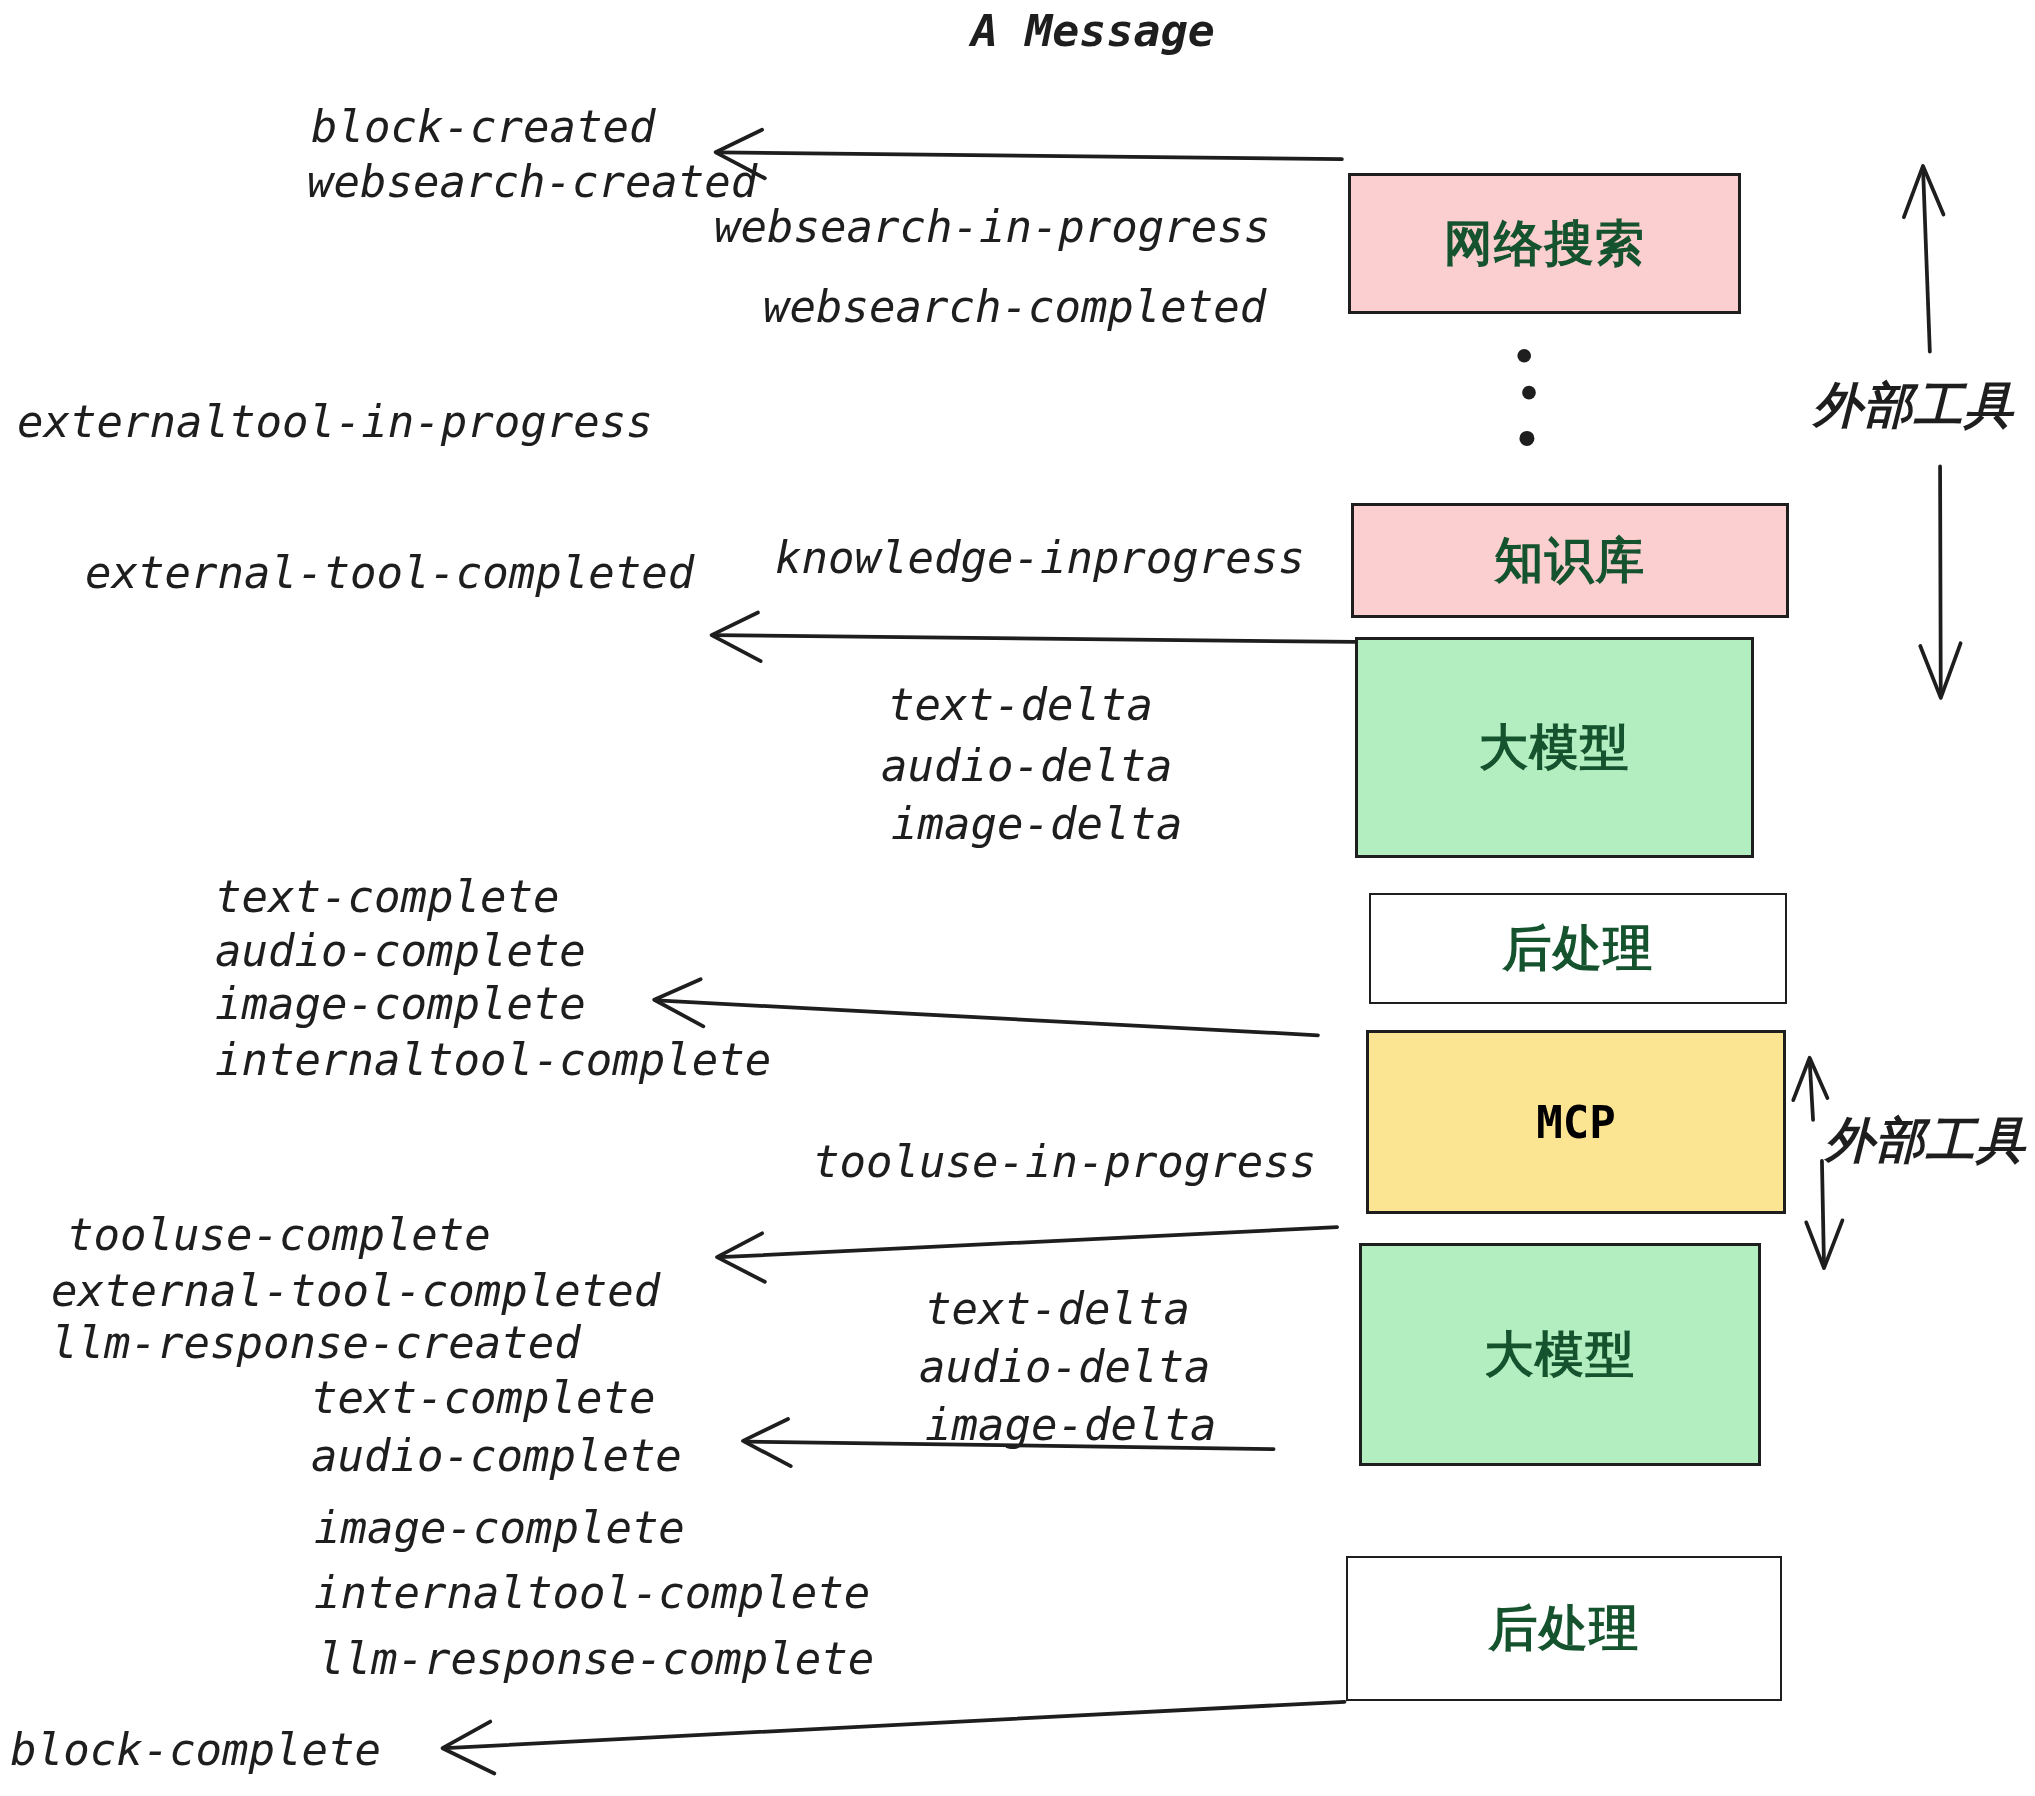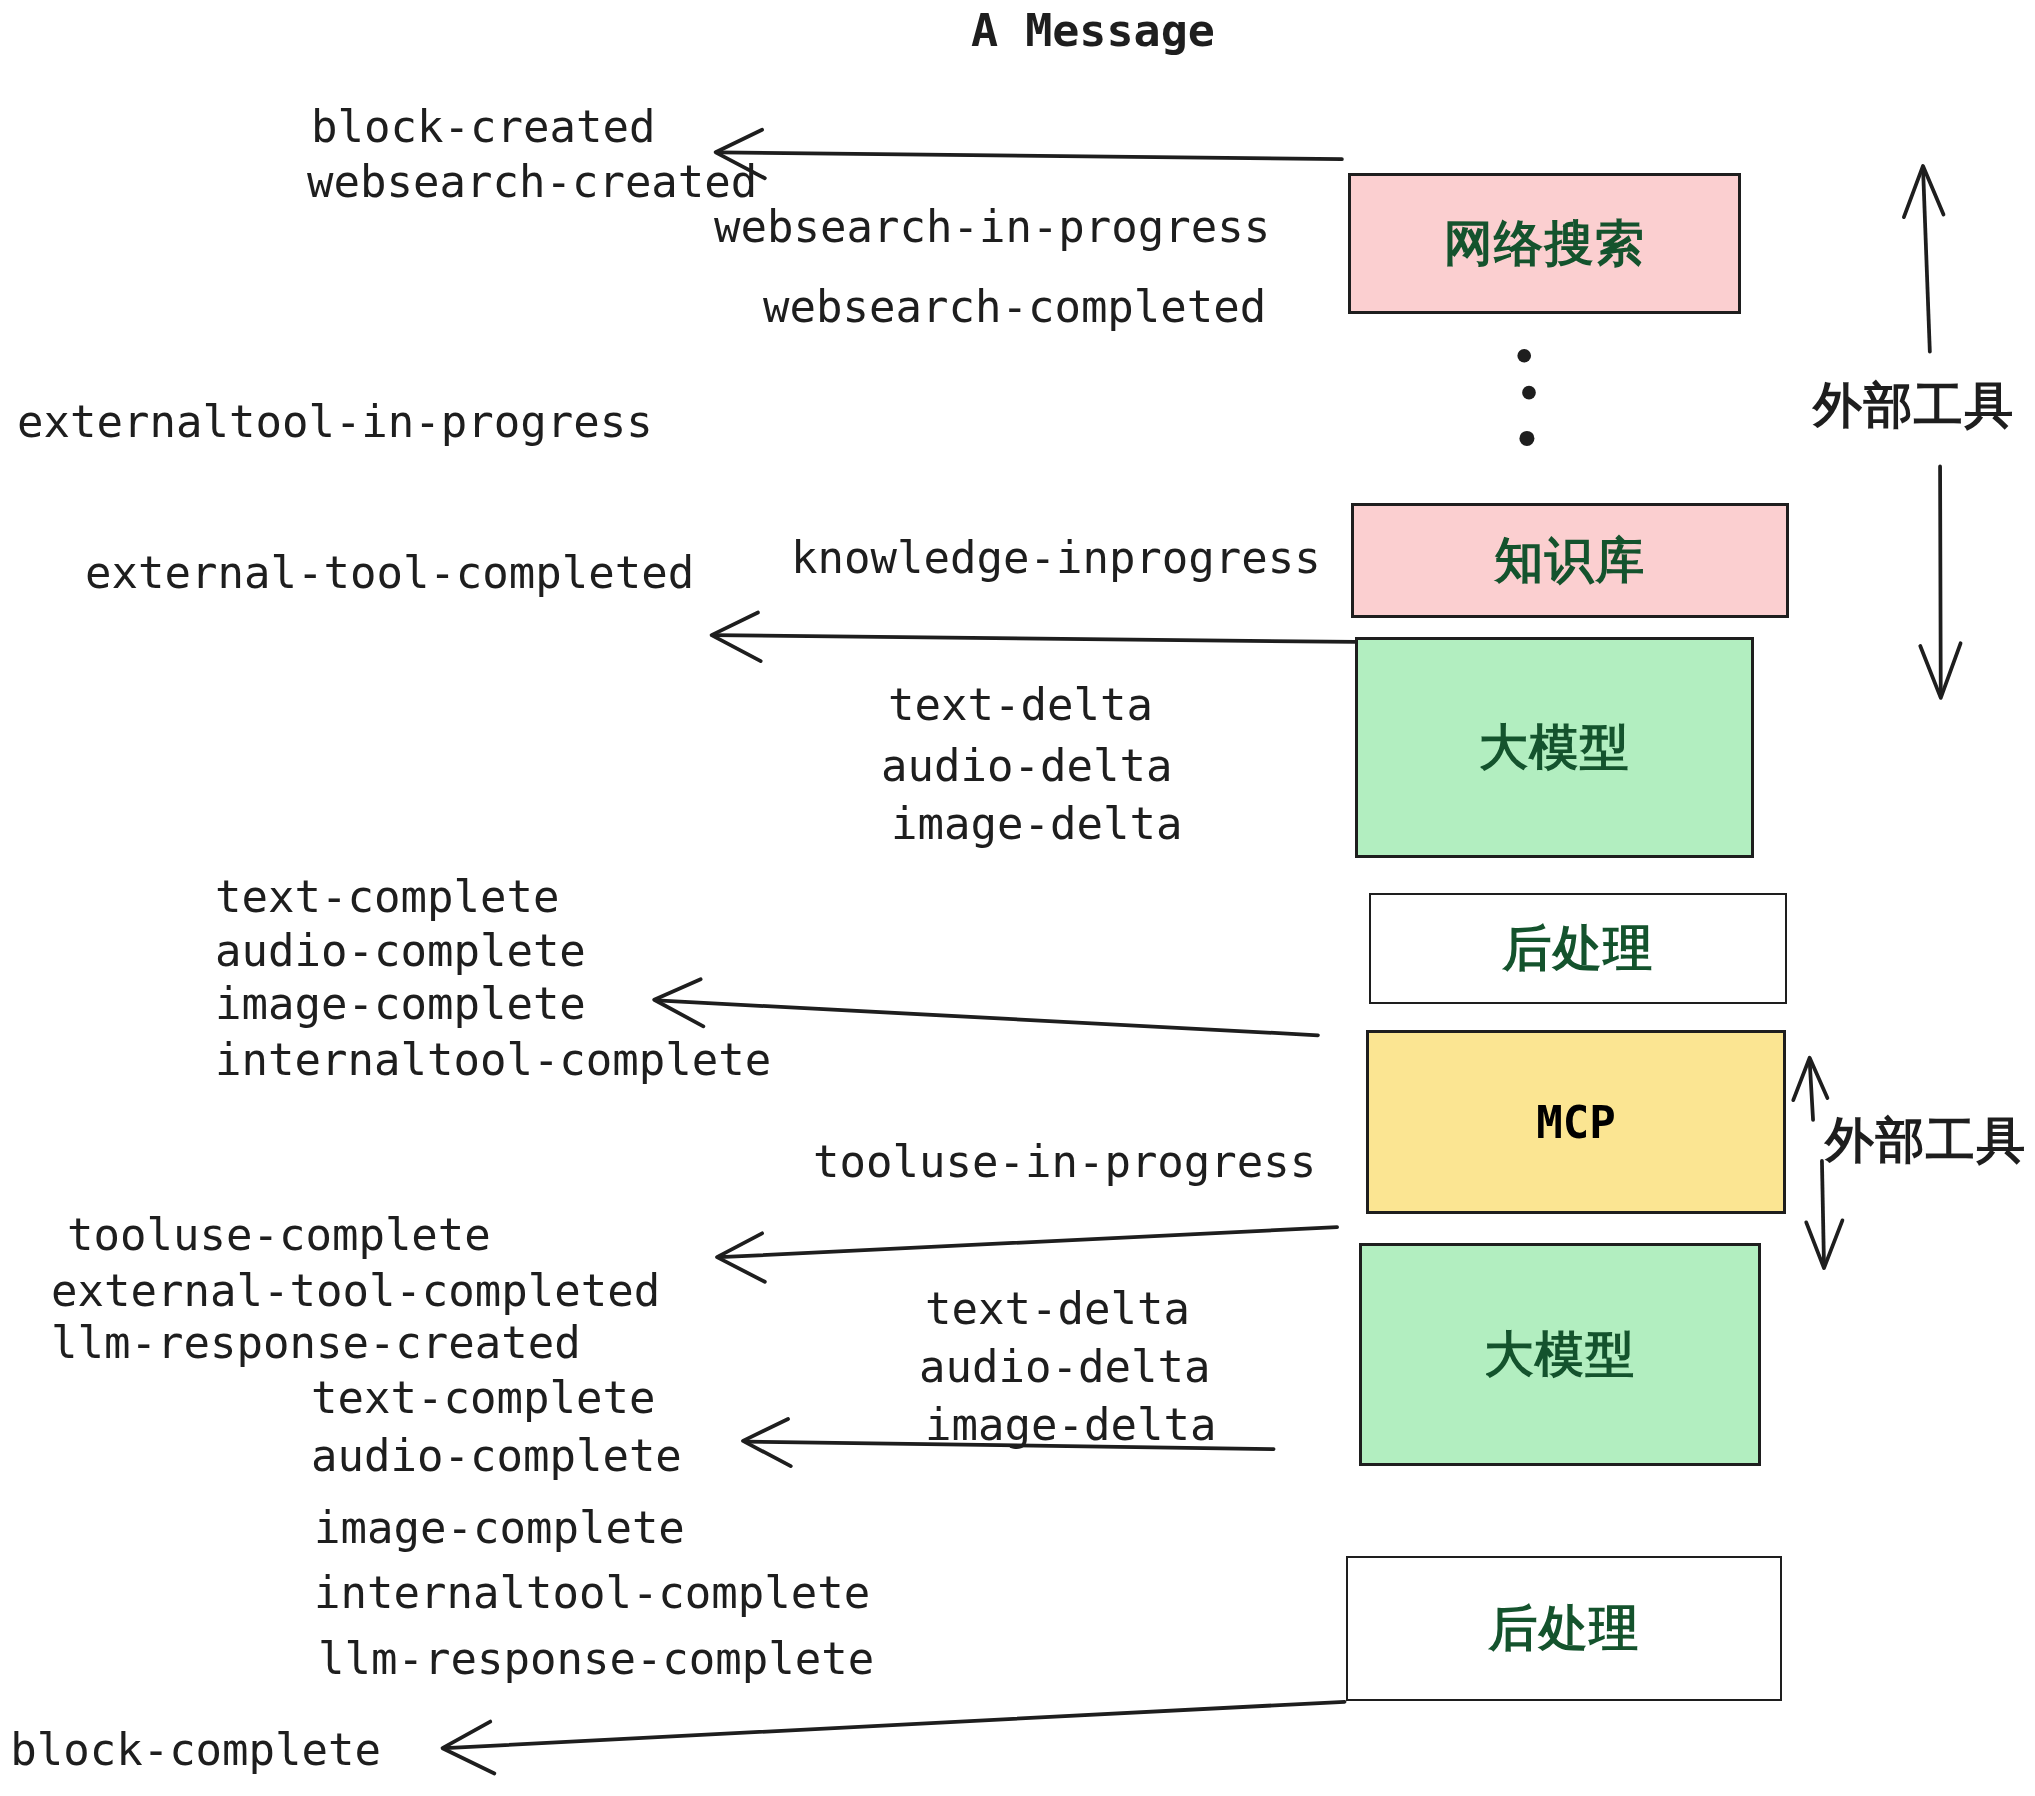--- a/index.html
+++ b/index.html
@@ -11,20 +11,21 @@
     color:#1e1e1e;
     overflow:hidden;
   }
   #connector-layer { position:absolute; left:0; top:0; width:2035px; height:1796px; }
   .lbl {
     position:absolute;
     font-family:"DejaVu Sans Mono","Liberation Mono",monospace;
     font-size:44px; line-height:1.05;
     color:#1e1e1e; white-space:nowrap;
     font-weight:500;
+    font-style:italic;
   }
   .title { font-size:45px; font-weight:bold; }
   .cjk {
     font-family:"DejaVu Sans","Liberation Sans",sans-serif;
     font-size:49px; font-weight:600; letter-spacing:1.4px;
   }
   .box {
     position:absolute; box-sizing:border-box;
     border:3.4px solid #1e1e1e;
     display:flex; align-items:center; justify-content:center;
@@ -135,21 +136,21 @@
   </div>
 
   <div class="lbl cjk" style="left:1813px; top:380px;">外部工具</div>
   <div class="lbl cjk" style="left:1825px; top:1115px;">外部工具</div>
 
   <div class="lbl" style="left:311px; top:104px;">block-created</div>
   <div class="lbl" style="left:307px; top:159px;">websearch-created</div>
   <div class="lbl" style="left:714px; top:204px;">websearch-in-progress</div>
   <div class="lbl" style="left:763px; top:284px;">websearch-completed</div>
   <div class="lbl" style="left:17px; top:399px;">externaltool-in-progress</div>
-  <div class="lbl" style="left:775px; top:535px;margin-left:16px;">knowledge-inprogress</div>
+  <div class="lbl" style="left:775px; top:535px;">knowledge-inprogress</div>
   <div class="lbl" style="left:85px; top:550px;">external-tool-completed</div>
 
   <div class="lbl" style="left:888px; top:682px;">text-delta</div>
   <div class="lbl" style="left:881px; top:743px;">audio-delta</div>
   <div class="lbl" style="left:891px; top:801px;">image-delta</div>
 
   <div class="lbl" style="left:215px; top:874px;">text-complete</div>
   <div class="lbl" style="left:215px; top:928px;">audio-complete</div>
   <div class="lbl" style="left:215px; top:981px;">image-complete</div>
   <div class="lbl" style="left:215px; top:1037px;">internaltool-complete</div>

